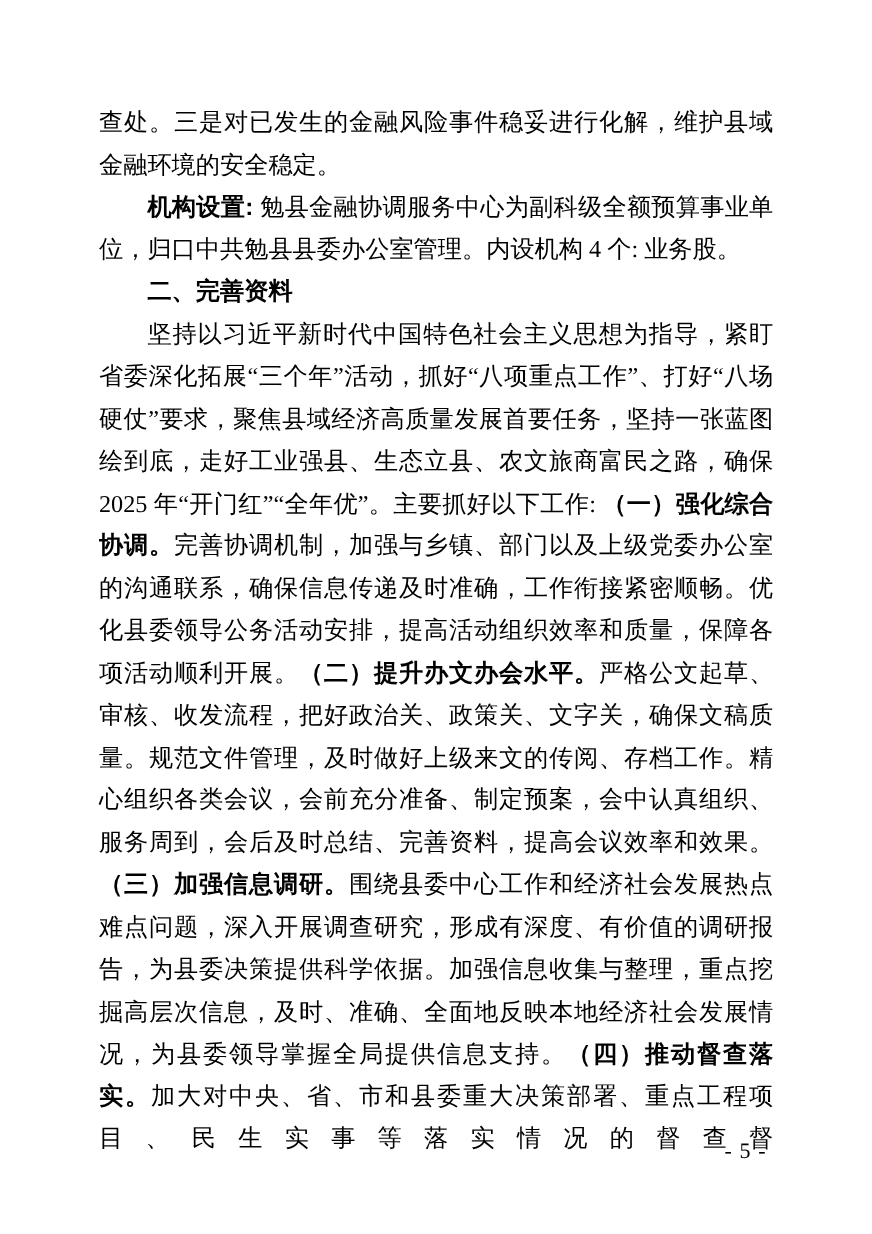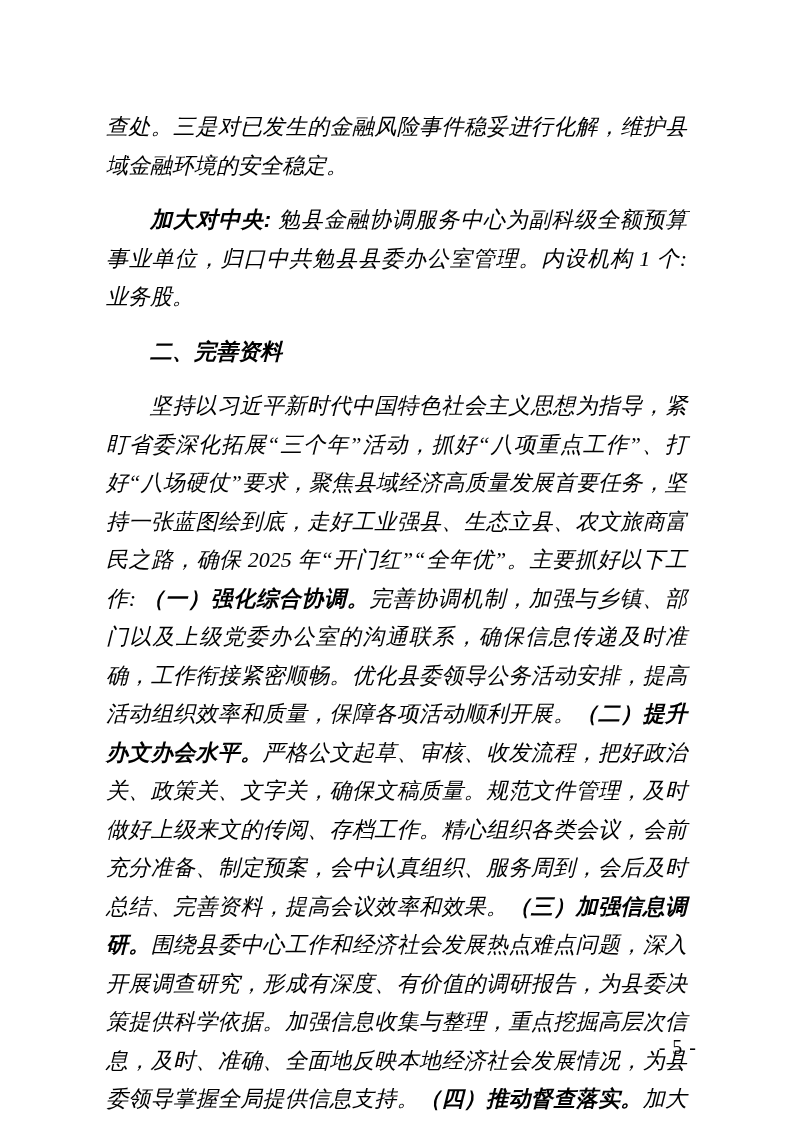--- a/index.html
+++ b/index.html
@@ -19,23 +19,22 @@
   .content {
     position: absolute;
     left: 90px;
     top: 92px;
     width: 613px;
     font-size: 22px;
     line-height: 38.5px;
     text-align: justify;
   }
   .para {
-    margin: 16px;
+    margin: 0;
     text-indent: 44px;
-    font-style: italic;
   }
   .para.no-indent {
     text-indent: 0;
   }
   .b {
     font-weight: 700;
     font-family: "Liberation Sans", "DejaVu Sans", sans-serif;
   }
   .heading {
     font-weight: 700;
@@ -53,21 +52,21 @@
   }
 </style>
 </head>
 <body>
 
 <div class="page">
   <div class="content">
 
     <p class="para no-indent">查处。三是对已发生的金融风险事件稳妥进行化解，维护县域金融环境的安全稳定。</p>
 
-    <p class="para"><span class="b">加大对中央: </span><span>勉县金融协调服务中心为副科级全额预算事业单位，归口中共勉县县委办公室管理。内设机构 1 个: 业务股。</span></p>
+    <p class="para"><span class="b">机构设置: </span><span>勉县金融协调服务中心为副科级全额预算事业单位，归口中共勉县县委办公室管理。内设机构 4 个: 业务股。</span></p>
 
     <p class="para heading">二、完善资料</p>
 
     <p class="para justify-last"><span>坚持以习近平新时代中国特色社会主义思想为指导，紧盯省委深化拓展“三个年”活动，抓好“八项重点工作”、打好“八场硬仗”要求，聚焦县域经济高质量发展首要任务，坚持一张蓝图绘到底，走好工业强县、生态立县、农文旅商富民之路，确保 2025 年“开门红”“全年优”。主要抓好以下工作: </span><span class="b">（一）强化综合协调。</span><span>完善协调机制，加强与乡镇、部门以及上级党委办公室的沟通联系，确保信息传递及时准确，工作衔接紧密顺畅。优化县委领导公务活动安排，提高活动组织效率和质量，保障各项活动顺利开展。</span><span class="b">（二）提升办文办会水平。</span><span>严格公文起草、审核、收发流程，把好政治关、政策关、文字关，确保文稿质量。规范文件管理，及时做好上级来文的传阅、存档工作。精心组织各类会议，会前充分准备、制定预案，会中认真组织、服务周到，会后及时总结、完善资料，提高会议效率和效果。</span><span class="b">（三）加强信息调研。</span><span>围绕县委中心工作和经济社会发展热点难点问题，深入开展调查研究，形成有深度、有价值的调研报告，为县委决策提供科学依据。加强信息收集与整理，重点挖掘高层次信息，及时、准确、全面地反映本地经济社会发展情况，为县委领导掌握全局提供信息支持。</span><span class="b">（四）推动督查落实。</span><span>加大对中央、省、市和县委重大决策部署、重点工程项目、民生实事等落实情况的督查督</span></p>
 
   </div>
 
   <div class="page-number">- 5 -</div>
 </div>
 

